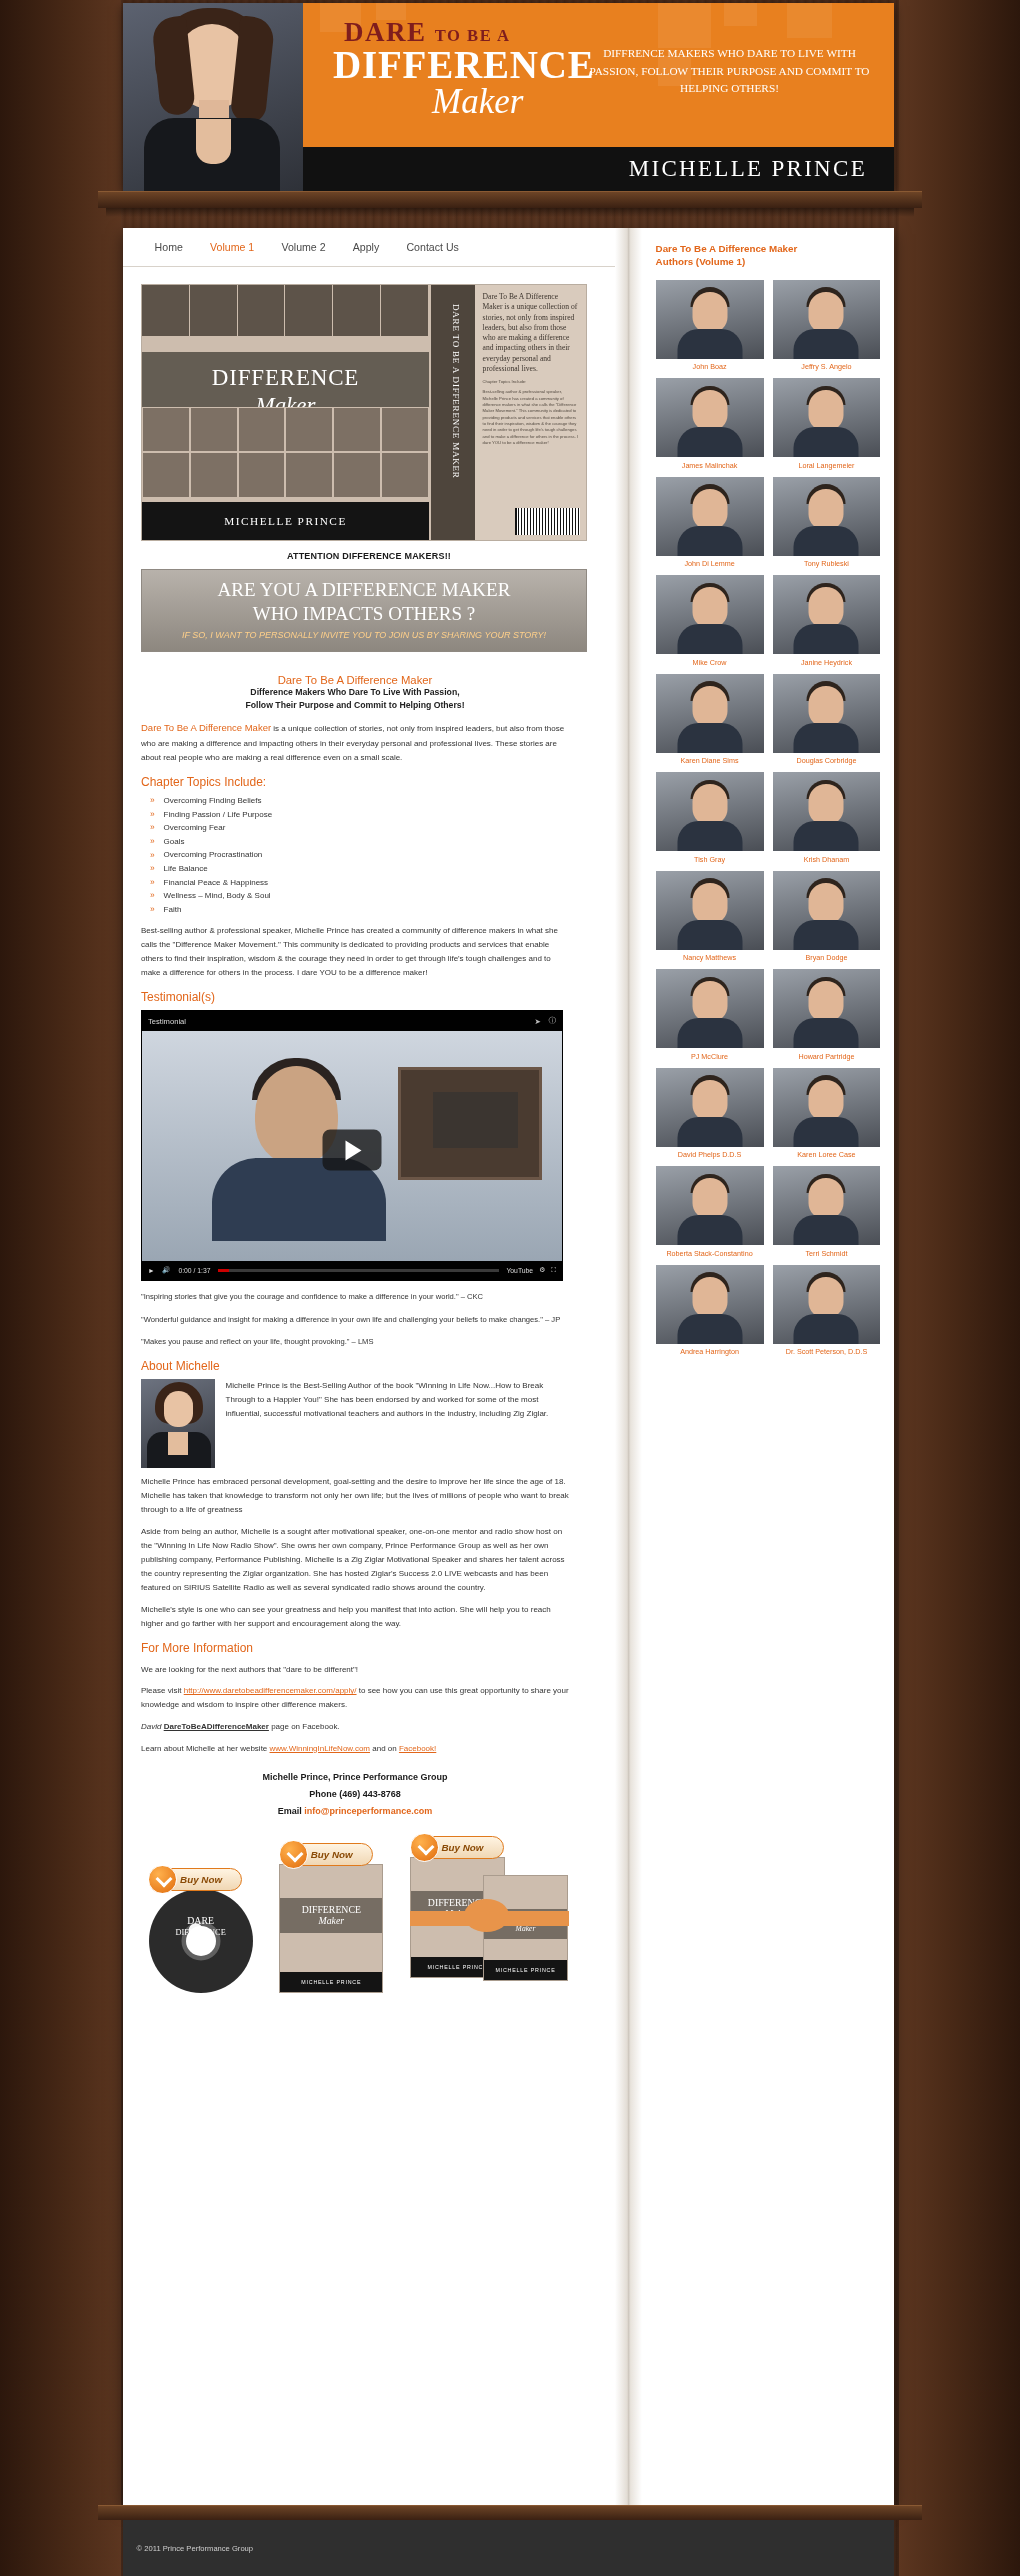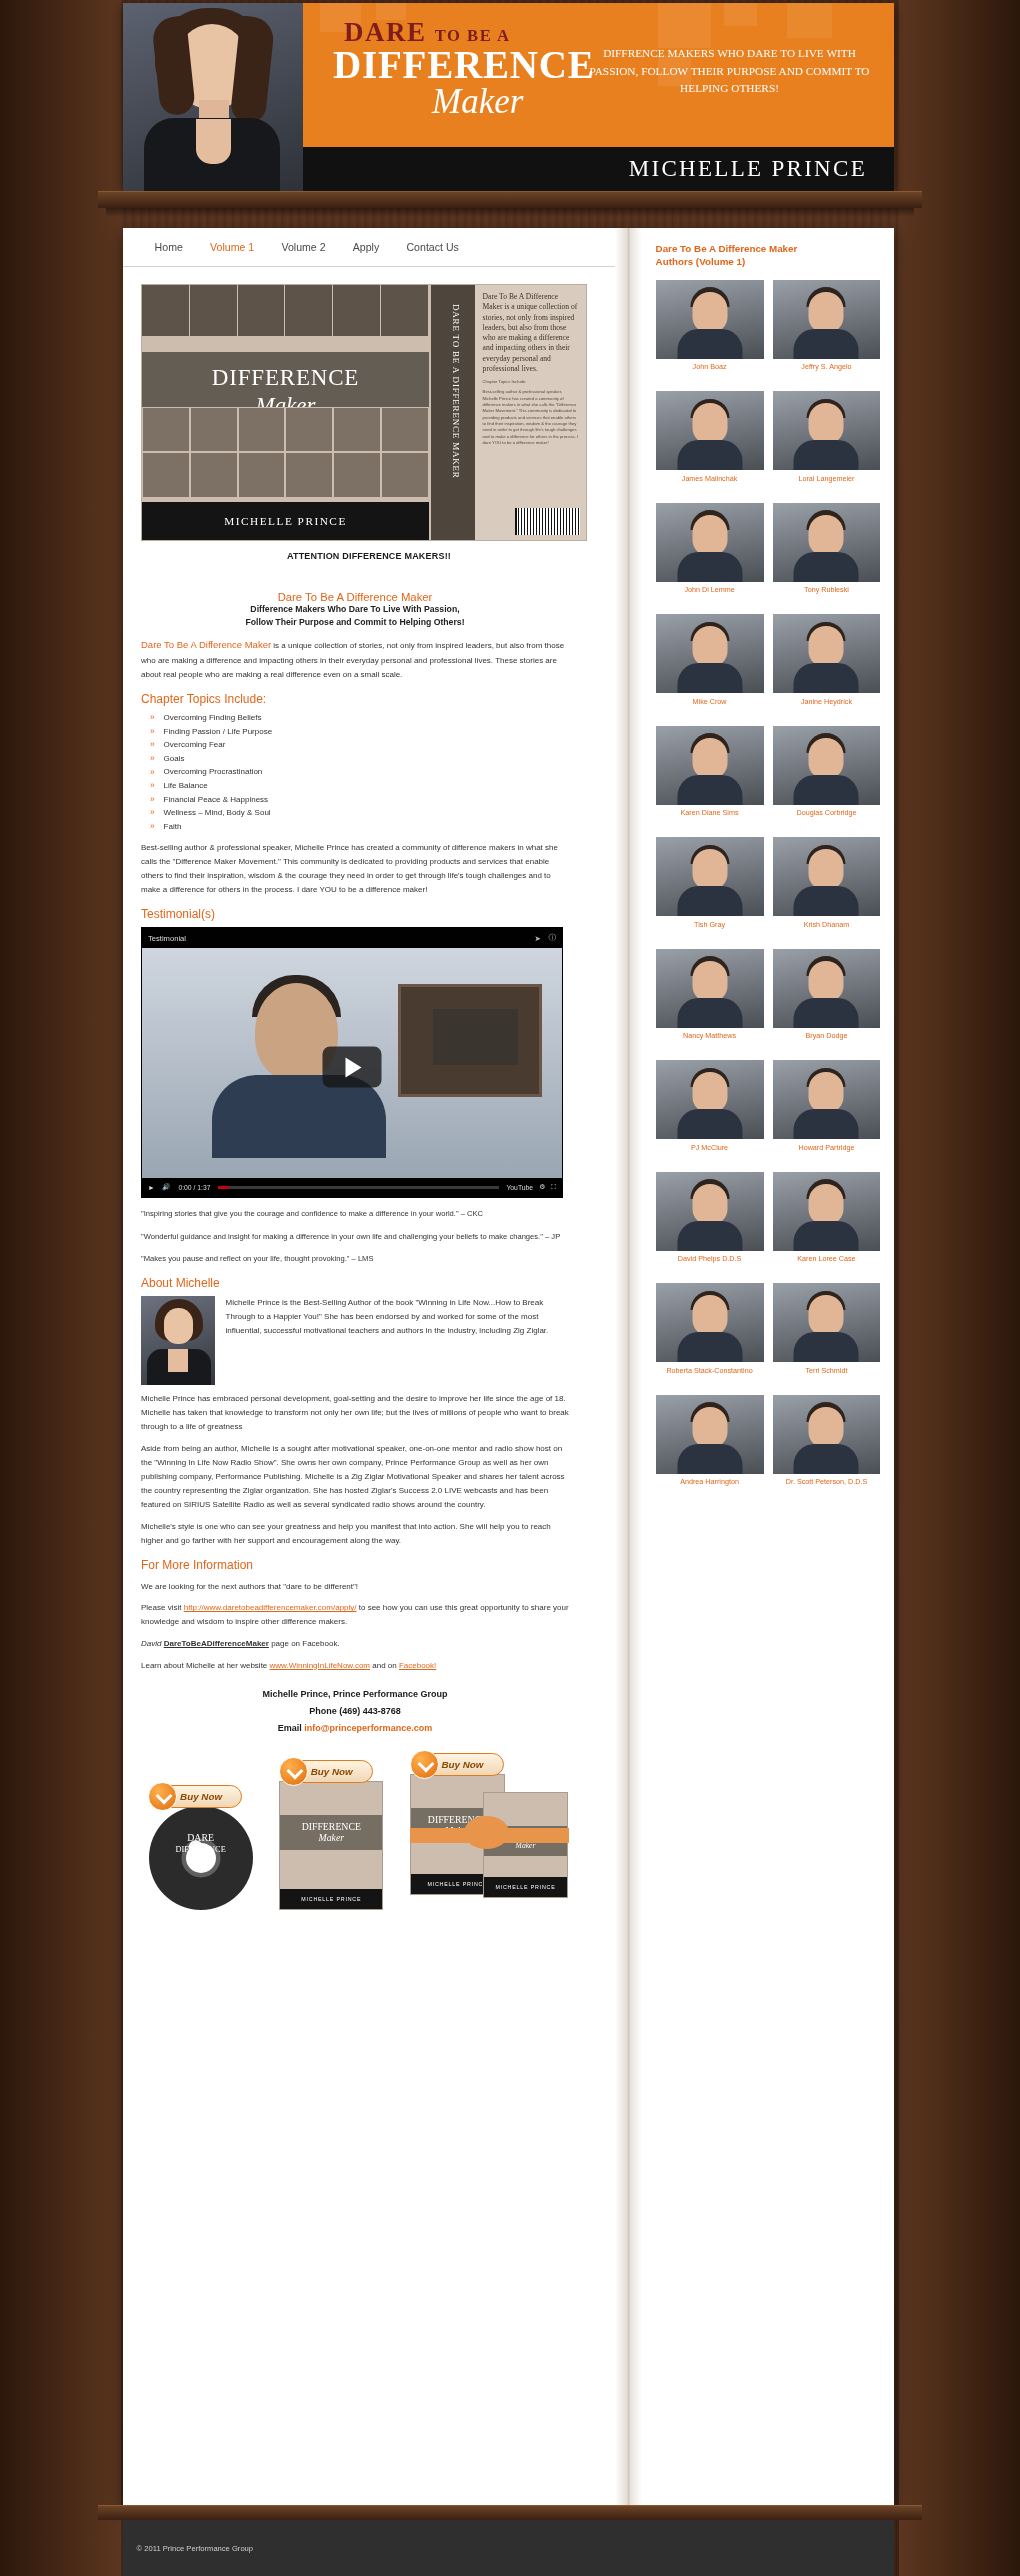--- a/index.html
+++ b/index.html
@@ -185,21 +185,21 @@
   .disc .lbl { position:absolute; left:0; right:0; top:26px; text-align:center; color:#fff; font-family:"Liberation Serif", serif; font-size:9.8px; line-height:1.15; }
   .bookimg { width:104px; height:129px; background:#cdbdae; border:0.8px solid #aa9c8e; position:relative; margin-top:16.6px; }
   .bookimg .bd { position:absolute; left:0; right:0; top:33px; text-align:center; color:#fff; font-family:"Liberation Serif", serif; font-size:9.8px; line-height:1.2; background:rgba(60,55,48,.6); padding:6px 0; }
   .bookimg .bb { position:absolute; left:0; right:0; bottom:0; height:19.7px; background:#141414; color:#fff; font-size:5.3px; letter-spacing:0.8px; display:flex; align-items:center; justify-content:center; }
   .combo { position:relative; width:159px; height:136px; margin-top:16.6px; }
   .combo .ribbon { position:absolute; left:0; right:0; top:54px; height:15px; background:#e8944a; }
   .combo .bow { position:absolute; left:54px; top:42px; width:45px; height:33px; border-radius:50%; background:#e8944a; }
 
   
   .rs-head { padding:13.6px 13.6px 1.5px 13.6px; color:#e2661a; font-size:9.8px; font-weight:bold; line-height:1.4; }
-  .authors { display:grid; grid-template-columns:repeat(2,1fr); gap:19px 9px; padding:9px 13.6px 23px 13.6px; }
+  .authors { display:grid; grid-template-columns:repeat(2,1fr); gap:6px 9px; padding:9px 13.6px 23px 13.6px; }
   .author { text-align:center; }
   .author .ph { width:100%; height:79px; background:linear-gradient(170deg,#9aa0a8,#4a4e55); position:relative; overflow:hidden; }
   .author .ph .hd { position:absolute; left:50%; transform:translateX(-50%); top:12px; width:35px; height:41px; background:#e0b696; border-radius:17.4px 17.4px 16px 16px; }
   .author .ph .hr { position:absolute; left:50%; transform:translateX(-50%); top:7.6px; width:39px; height:19.7px; background:#2e241d; border-radius:19.7px 19.7px 0 0; }
   .author .ph .bd { position:absolute; left:50%; transform:translateX(-50%); bottom:0; width:65px; height:30px; background:#2b3340; border-radius:21px 21px 0 0; }
   .author .nm { font-size:7.2px; color:#e2661a; margin-top:3.8px; line-height:1.35; }
 
   
   .footer-shelf { position:absolute; left:98px; right:98px; top:2505px; height:15px; background:linear-gradient(180deg,#6d4426,#3a2012); border-top:1.5px solid #8a5a33; }
   .footer {
@@ -295,20 +295,25 @@
         <div class="backside">
           <div class="bk-h">Dare To Be A Difference Maker is a unique collection of stories, not only from inspired leaders, but also from those who are making a difference and impacting others in their everyday personal and professional lives.</div>
           <div class="bk-t">Chapter Topics Include:</div>
           <div class="bk-t">Best-selling author &amp; professional speaker, Michelle Prince has created a community of difference makers in what she calls the "Difference Maker Movement." This community is dedicated to providing products and services that enable others to find their inspiration, wisdom &amp; the courage they need in order to get through life's tough challenges and to make a difference for others in the process. I dare YOU to be a difference maker!</div>
           <div class="barcode"></div>
         </div>
       </div>
 
       <div class="attention">ATTENTION DIFFERENCE MAKERS!!</div>
 
+      <div class="gray-box">
+        <div class="g1">ARE YOU A DIFFERENCE MAKER</div>
+        <div class="g2">WHO IMPACTS OTHERS ?</div>
+        <div class="g3">IF SO, I WANT  TO PERSONALLY INVITE YOU TO JOIN US BY SHARING YOUR STORY!</div>
+      </div>
 
       <div class="content">
         <div class="title-center">Dare To Be A Difference Maker</div>
         <div class="sub-center">Difference Makers Who Dare To Live With Passion,</div>
         <div class="sub-center">Follow Their Purpose and Commit to Helping Others!</div>
 
         <p class="body">
           <span class="lead">Dare To Be A Difference Maker</span><span> is a unique collection of stories, not only from inspired leaders, but also from those who are making a difference and impacting others in their everyday personal and professional lives. These stories are about real people who are making a real difference even on a small scale.</span>
         </p>
 

